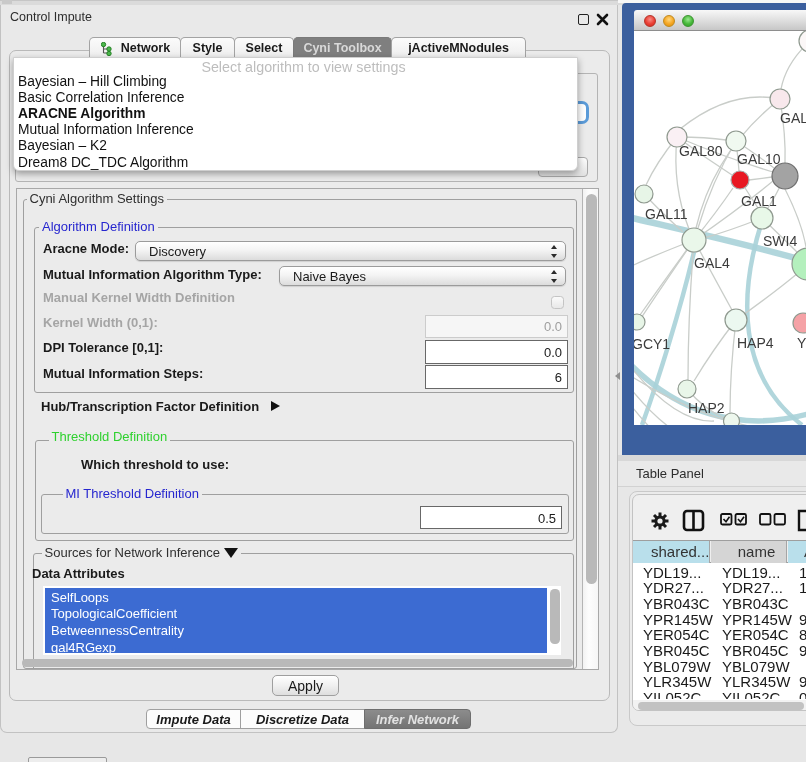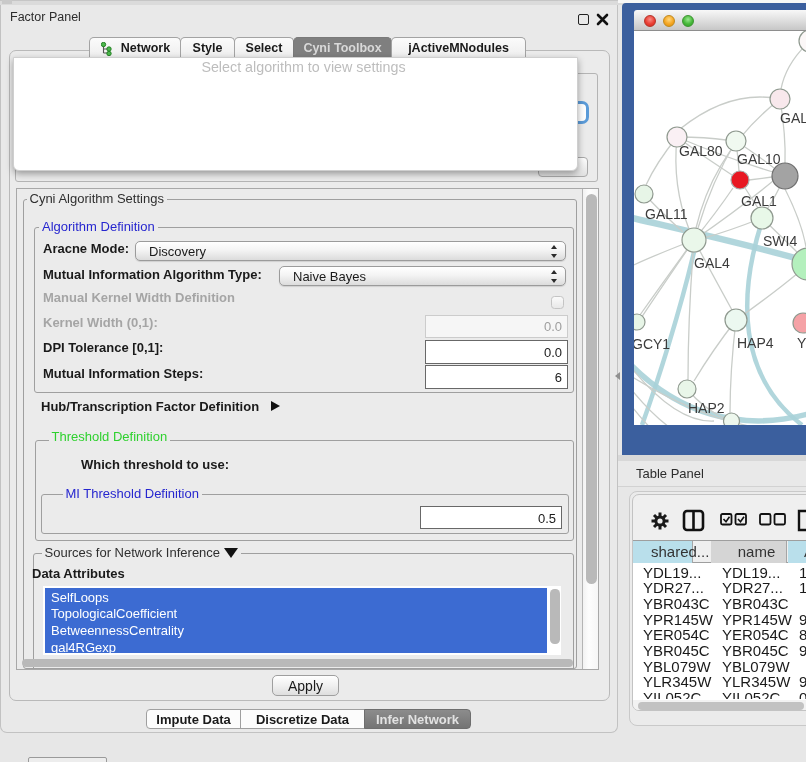--- a/index.html
+++ b/index.html
@@ -11,31 +11,31 @@
 .gbox { position:absolute; border:1px solid #9f9f9f; border-radius:3px; }
 .combo { position:absolute; border:1px solid #9b9b9b; border-radius:5px; background:linear-gradient(#ffffff,#f4f4f4 45%,#dcdcdc); box-shadow:0 1px 1px rgba(0,0,0,.12); }
 .combo .ct { position:absolute; left:13px; top:2px; font-size:13px; color:#1a1a1a; }
 .spin { position:absolute; right:5px; top:2px; width:9px; height:15px; }
 .spin .up { position:absolute; left:0; top:1px; width:0; height:0; border-left:3.8px solid transparent; border-right:3.8px solid transparent; border-bottom:4.5px solid #2a2a2a; }
 .spin .dn { position:absolute; left:0; bottom:1px; width:0; height:0; border-left:3.8px solid transparent; border-right:3.8px solid transparent; border-top:4.5px solid #2a2a2a; }
 .field { position:absolute; background:#fff; border:1px solid #686868; text-align:right; font-size:13px; padding:3px 5px 0 0; }
 .lbl { position:absolute; font-weight:bold; color:#1a1a1a; white-space:nowrap; font-size:13px; }
 .dis { color:#a5a5a5; }
 .tab { position:absolute; top:31.5px; height:21.5px; background:linear-gradient(#fbfbfb,#ededed); border:1px solid #a3a3a3; border-bottom:none; border-radius:5px 5px 0 0; text-align:center; font-weight:bold; font-size:12.5px; color:#1a1a1a; line-height:21px; }
-.seg { position:absolute; top:0; height:20px; background:#fcfcfc; border:1px solid #9f9f9f; text-align:center; font-weight:bold; font-size:13px; line-height:19px; color:#1a1a1a; }
+.seg { position:absolute; top:0; height:20px; background:#fcfcfc; border:1px solid #9f9f9f; text-align:center; font-weight:bold; font-size:13px; line-height:19px; color:#1a1a1a;font-style:italic; }
 </style>
 </head>
 <body>
 
 <div class="abs" style="left:0;top:0;width:806px;height:5px;background:#dbdbdb;border-top:1px solid #c6c6c6;"></div>
 <div class="abs" style="left:2px;top:0;width:10px;height:4px;background:#c9c9c9;"></div>
 <div class="abs" style="left:618px;top:0;width:188px;height:3px;background:#f7f7f7;"></div>
 
 <div class="abs" id="cpwin" style="left:0;top:5px;width:618px;height:728px;background:#e9e9e9;border:1px solid #c2c2c2;border-top:none;border-radius:0 0 7px 7px;">
-  <div class="abs" style="left:9px;top:4.5px;font-size:12.5px;color:#2d2d2d;">Factor Panel</div>
+  <div class="abs" style="left:9px;top:4.5px;font-size:12.5px;color:#2d2d2d;">Control Impute</div>
 
   <div class="abs" style="left:577px;top:9px;width:11px;height:11px;border:1.6px solid #222;border-radius:2px;"></div>
   <svg class="abs" style="left:594px;top:7px;" width="15" height="15" viewBox="0 0 15 15">
       <path d="M3 3 L12 12 M12 3 L3 12" stroke="#111" stroke-width="2.6" stroke-linecap="round"></path>
     </svg>
 
   <div class="abs" style="left:8px;top:45px;width:601px;height:651px;border:1px solid #b9b9b9;border-radius:7px;background:#ebebeb;"></div>
 
   <div class="abs" style="left:14px;top:68px;width:583px;height:109px;border:1px solid #b4b4b4;border-radius:3px;background:#ebebeb;"></div>
   <div class="abs" style="left:534px;top:96px;width:54px;height:23px;border:3px solid #5b9bd8;border-radius:7px;background:#fff;"></div>
@@ -130,20 +130,21 @@
 
   <div class="abs" style="left:145px;top:704px;width:325px;height:20px;">
     <div class="seg" style="left:0;width:95px;border-radius:4px 0 0 4px;">Impute Data</div>
     <div class="seg" style="left:94px;width:125px;">Discretize Data</div>
     <div class="seg" style="left:218px;width:107px;border-radius:0 4px 4px 0;background:linear-gradient(#8c8c8c,#747474);color:#e2e2e2;border-color:#6e6e6e;">Infer Network</div>
   </div>
 </div>
 
 <div class="abs" style="left:13px;top:57px;width:565px;height:113.5px;background:#fff;border:1px solid #cfcfcf;border-radius:0 0 6px 6px;box-shadow:0 3px 7px rgba(0,0,0,.35);">
   <div class="abs" style="left:7px;top:1px;width:565px;text-align:center;color:#bdbdbd;font-size:14.3px;">Select algorithm to view settings</div>
+  <div class="abs" style="left:4px;top:15.5px;font-size:13.8px;line-height:16.2px;color:#111;">Bayesian – Hill Climbing<br>Basic Correlation Inference<br><span class="bold">ARACNE Algorithm</span><br>Mutual Information Inference<br>Bayesian – K2<br>Dream8 DC_TDC Algorithm</div>
 </div>
 
 <div class="abs" style="left:615px;top:372px;width:0;height:0;border-top:4px solid transparent;border-bottom:4px solid transparent;border-right:5px solid #909090;"></div>
 
 <div class="abs" style="left:622px;top:2.5px;width:184px;height:452.5px;background:#3b5f9e;border-radius:4px 0 0 0;">
   <div class="abs" style="left:12px;top:7.5px;width:172px;height:21px;background:linear-gradient(#f8f8f8,#c7c7c7);border-bottom:1px solid #8e8e8e;border-radius:3px 0 0 0;">
     <div class="abs" style="left:9.5px;top:4.5px;width:12.5px;height:12.5px;border-radius:50%;background:radial-gradient(circle at 50% 35%, #f88b84 0%, #ea3f34 55%, #d2281c 100%);border:0.5px solid #b43328;"></div>
     <div class="abs" style="left:28.5px;top:4.5px;width:12.5px;height:12.5px;border-radius:50%;background:radial-gradient(circle at 50% 35%, #ffd87e 0%, #f5a623 55%, #dd8d07 100%);border:0.5px solid #c08a1e;"></div>
     <div class="abs" style="left:47.5px;top:4.5px;width:12.5px;height:12.5px;border-radius:50%;background:radial-gradient(circle at 50% 35%, #9ae88e 0%, #47b83a 55%, #2f9e24 100%);border:0.5px solid #3d9431;"></div>
   </div>
@@ -256,21 +257,21 @@
       <rect x="119" y="8" width="10.5" height="10.5" rx="1.5"></rect>
       <rect x="133.5" y="8" width="10.5" height="10.5" rx="1.5"></rect>
     </g>
     <g fill="none" stroke="#111" stroke-width="2.4">
       <path d="M158 5 h8 l8 8 v11 h-16 z"></path>
       <path d="M166 5 v8 h8" stroke-width="1.8"></path>
     </g>
   </svg>
 
   <div class="abs" style="left:0;top:45px;width:180px;height:23px;border-top:1px solid #9e9e9e;border-bottom:1px solid #9e9e9e;font-size:15px;color:#333;">
-    <div class="abs" style="left:0;top:0;width:60px;height:22px;background:#b9dfeb;border-right:1px solid #a5a5a5;text-align:center;text-indent:18px;line-height:22px;">shared...</div>
+    <div class="abs" style="left:0;top:0;width:77px;height:22px;background:#b9dfeb;border-right:1px solid #a5a5a5;text-align:center;text-indent:18px;line-height:22px;">shared...</div>
     <div class="abs" style="left:78px;top:0;width:76px;height:34px;background:#d5d5d5;border-right:1px solid #a5a5a5;text-align:center;text-indent:16px;line-height:22px;">name</div>
     <div class="abs" style="left:155px;top:0;width:25px;height:22px;background:#b9dfeb;line-height:22px;padding-left:16px;">A</div>
   </div>
 
   <div class="abs" style="left:0;top:68px;width:180px;height:135.5px;overflow:hidden;font-size:15px;color:#1a1a1a;background:#fff;">
     <div style="position:absolute;left:10px;top:1.5px;line-height:15.7px;">YDL19...<br>YDR27...<br>YBR043C<br>YPR145W<br>YER054C<br>YBR045C<br>YBL079W<br>YLR345W<br>YIL052C</div>
     <div style="position:absolute;left:89px;top:1.5px;line-height:15.7px;">YDL19...<br>YDR27...<br>YBR043C<br>YPR145W<br>YER054C<br>YBR045C<br>YBL079W<br>YLR345W<br>YIL052C</div>
     <div style="position:absolute;left:166px;top:1.5px;line-height:15.7px;">13<br>12<br><br>9.<br>8.<br>9.<br><br>9.<br>0.</div>
   </div>
 

